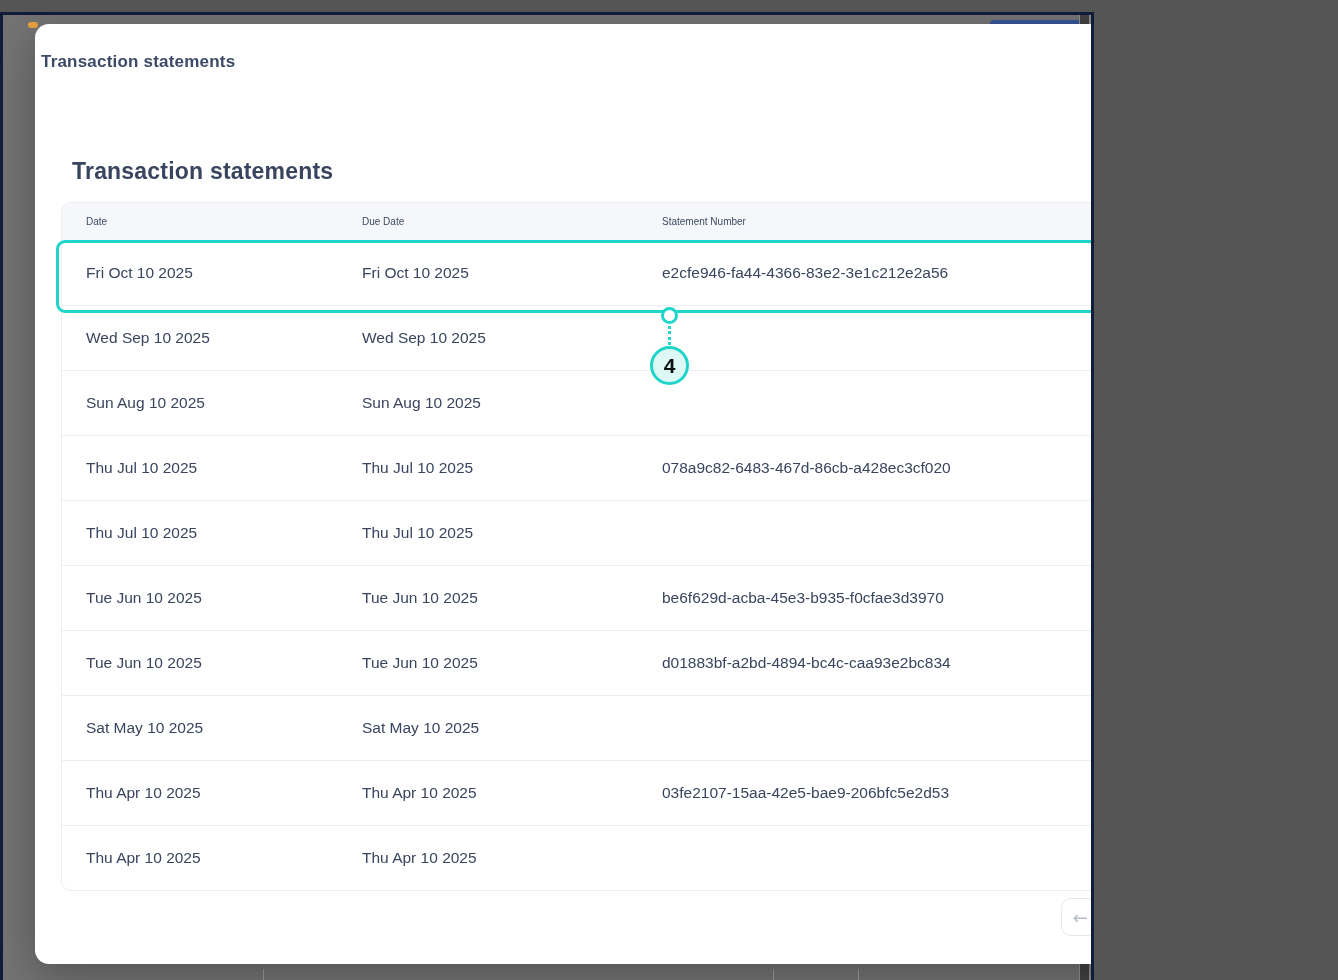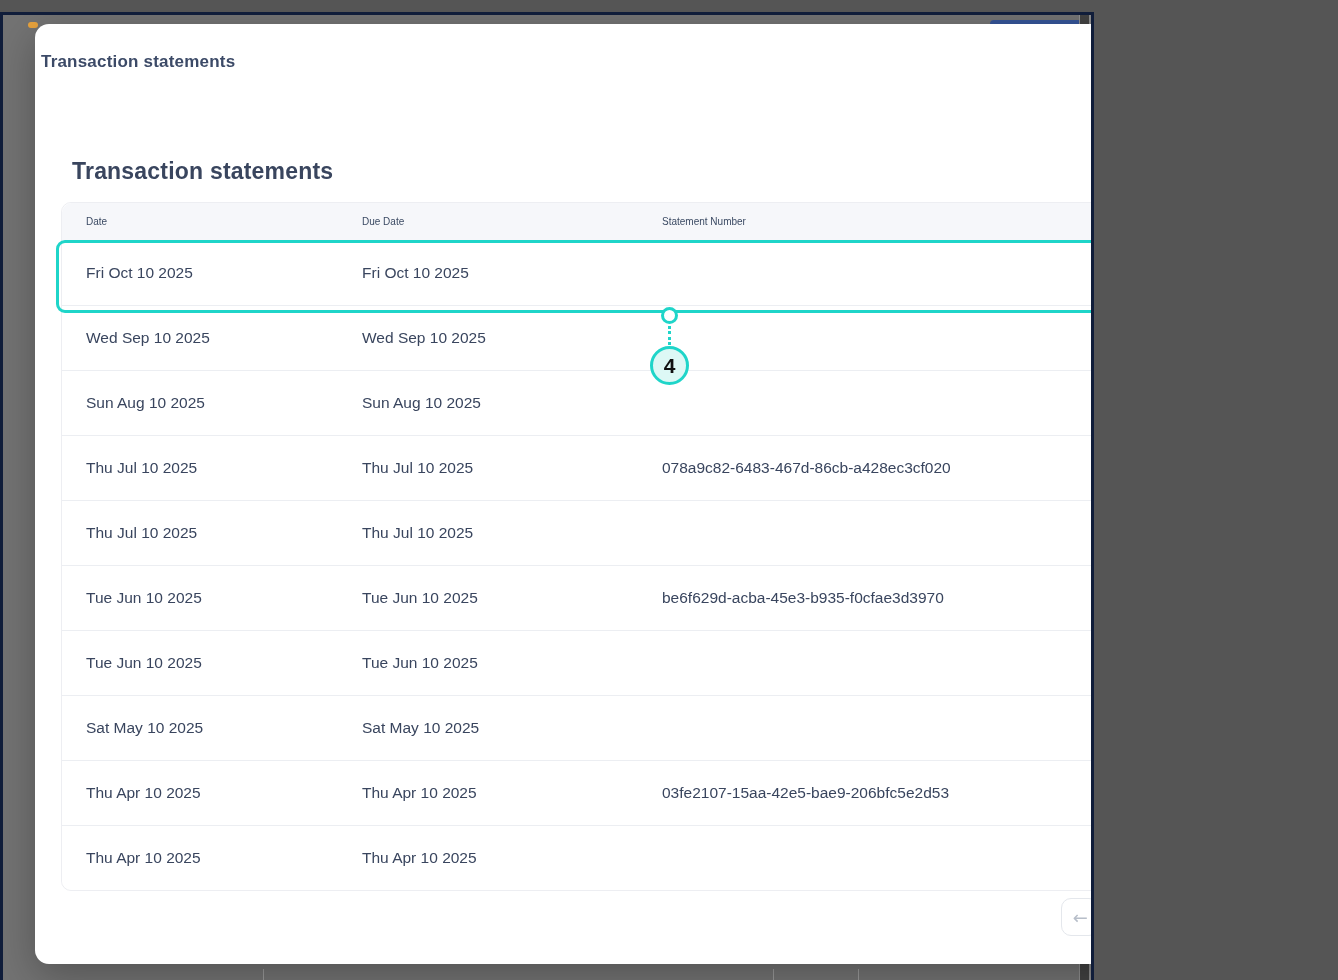--- a/index.html
+++ b/index.html
@@ -143,20 +143,21 @@
       <div class="thead">
         <div class="col-date">Date</div>
         <div class="col-due">Due Date</div>
         <div class="col-num">Statement Number</div>
       </div>
 
       <div>
           <div class="trow" style="border-top: 1px solid transparent;">
     <div class="col-date">Fri Oct 10 2025</div>
     <div class="col-due">Fri Oct 10 2025</div>
+    <div class="col-num">e2cfe946-fa44-4366-83e2-3e1c212e2a56</div>
   </div>
           <div class="trow">
     <div class="col-date">Wed Sep 10 2025</div>
     <div class="col-due">Wed Sep 10 2025</div>
   </div>
           <div class="trow">
     <div class="col-date">Sun Aug 10 2025</div>
     <div class="col-due">Sun Aug 10 2025</div>
   </div>
           <div class="trow">
@@ -169,20 +170,21 @@
     <div class="col-due">Thu Jul 10 2025</div>
   </div>
           <div class="trow">
     <div class="col-date">Tue Jun 10 2025</div>
     <div class="col-due">Tue Jun 10 2025</div>
     <div class="col-num">be6f629d-acba-45e3-b935-f0cfae3d3970</div>
   </div>
           <div class="trow">
     <div class="col-date">Tue Jun 10 2025</div>
     <div class="col-due">Tue Jun 10 2025</div>
+    <div class="col-num">d01883bf-a2bd-4894-bc4c-caa93e2bc834</div>
   </div>
           <div class="trow">
     <div class="col-date">Sat May 10 2025</div>
     <div class="col-due">Sat May 10 2025</div>
   </div>
           <div class="trow">
     <div class="col-date">Thu Apr 10 2025</div>
     <div class="col-due">Thu Apr 10 2025</div>
     <div class="col-num">03fe2107-15aa-42e5-bae9-206bfc5e2d53</div>
   </div>

